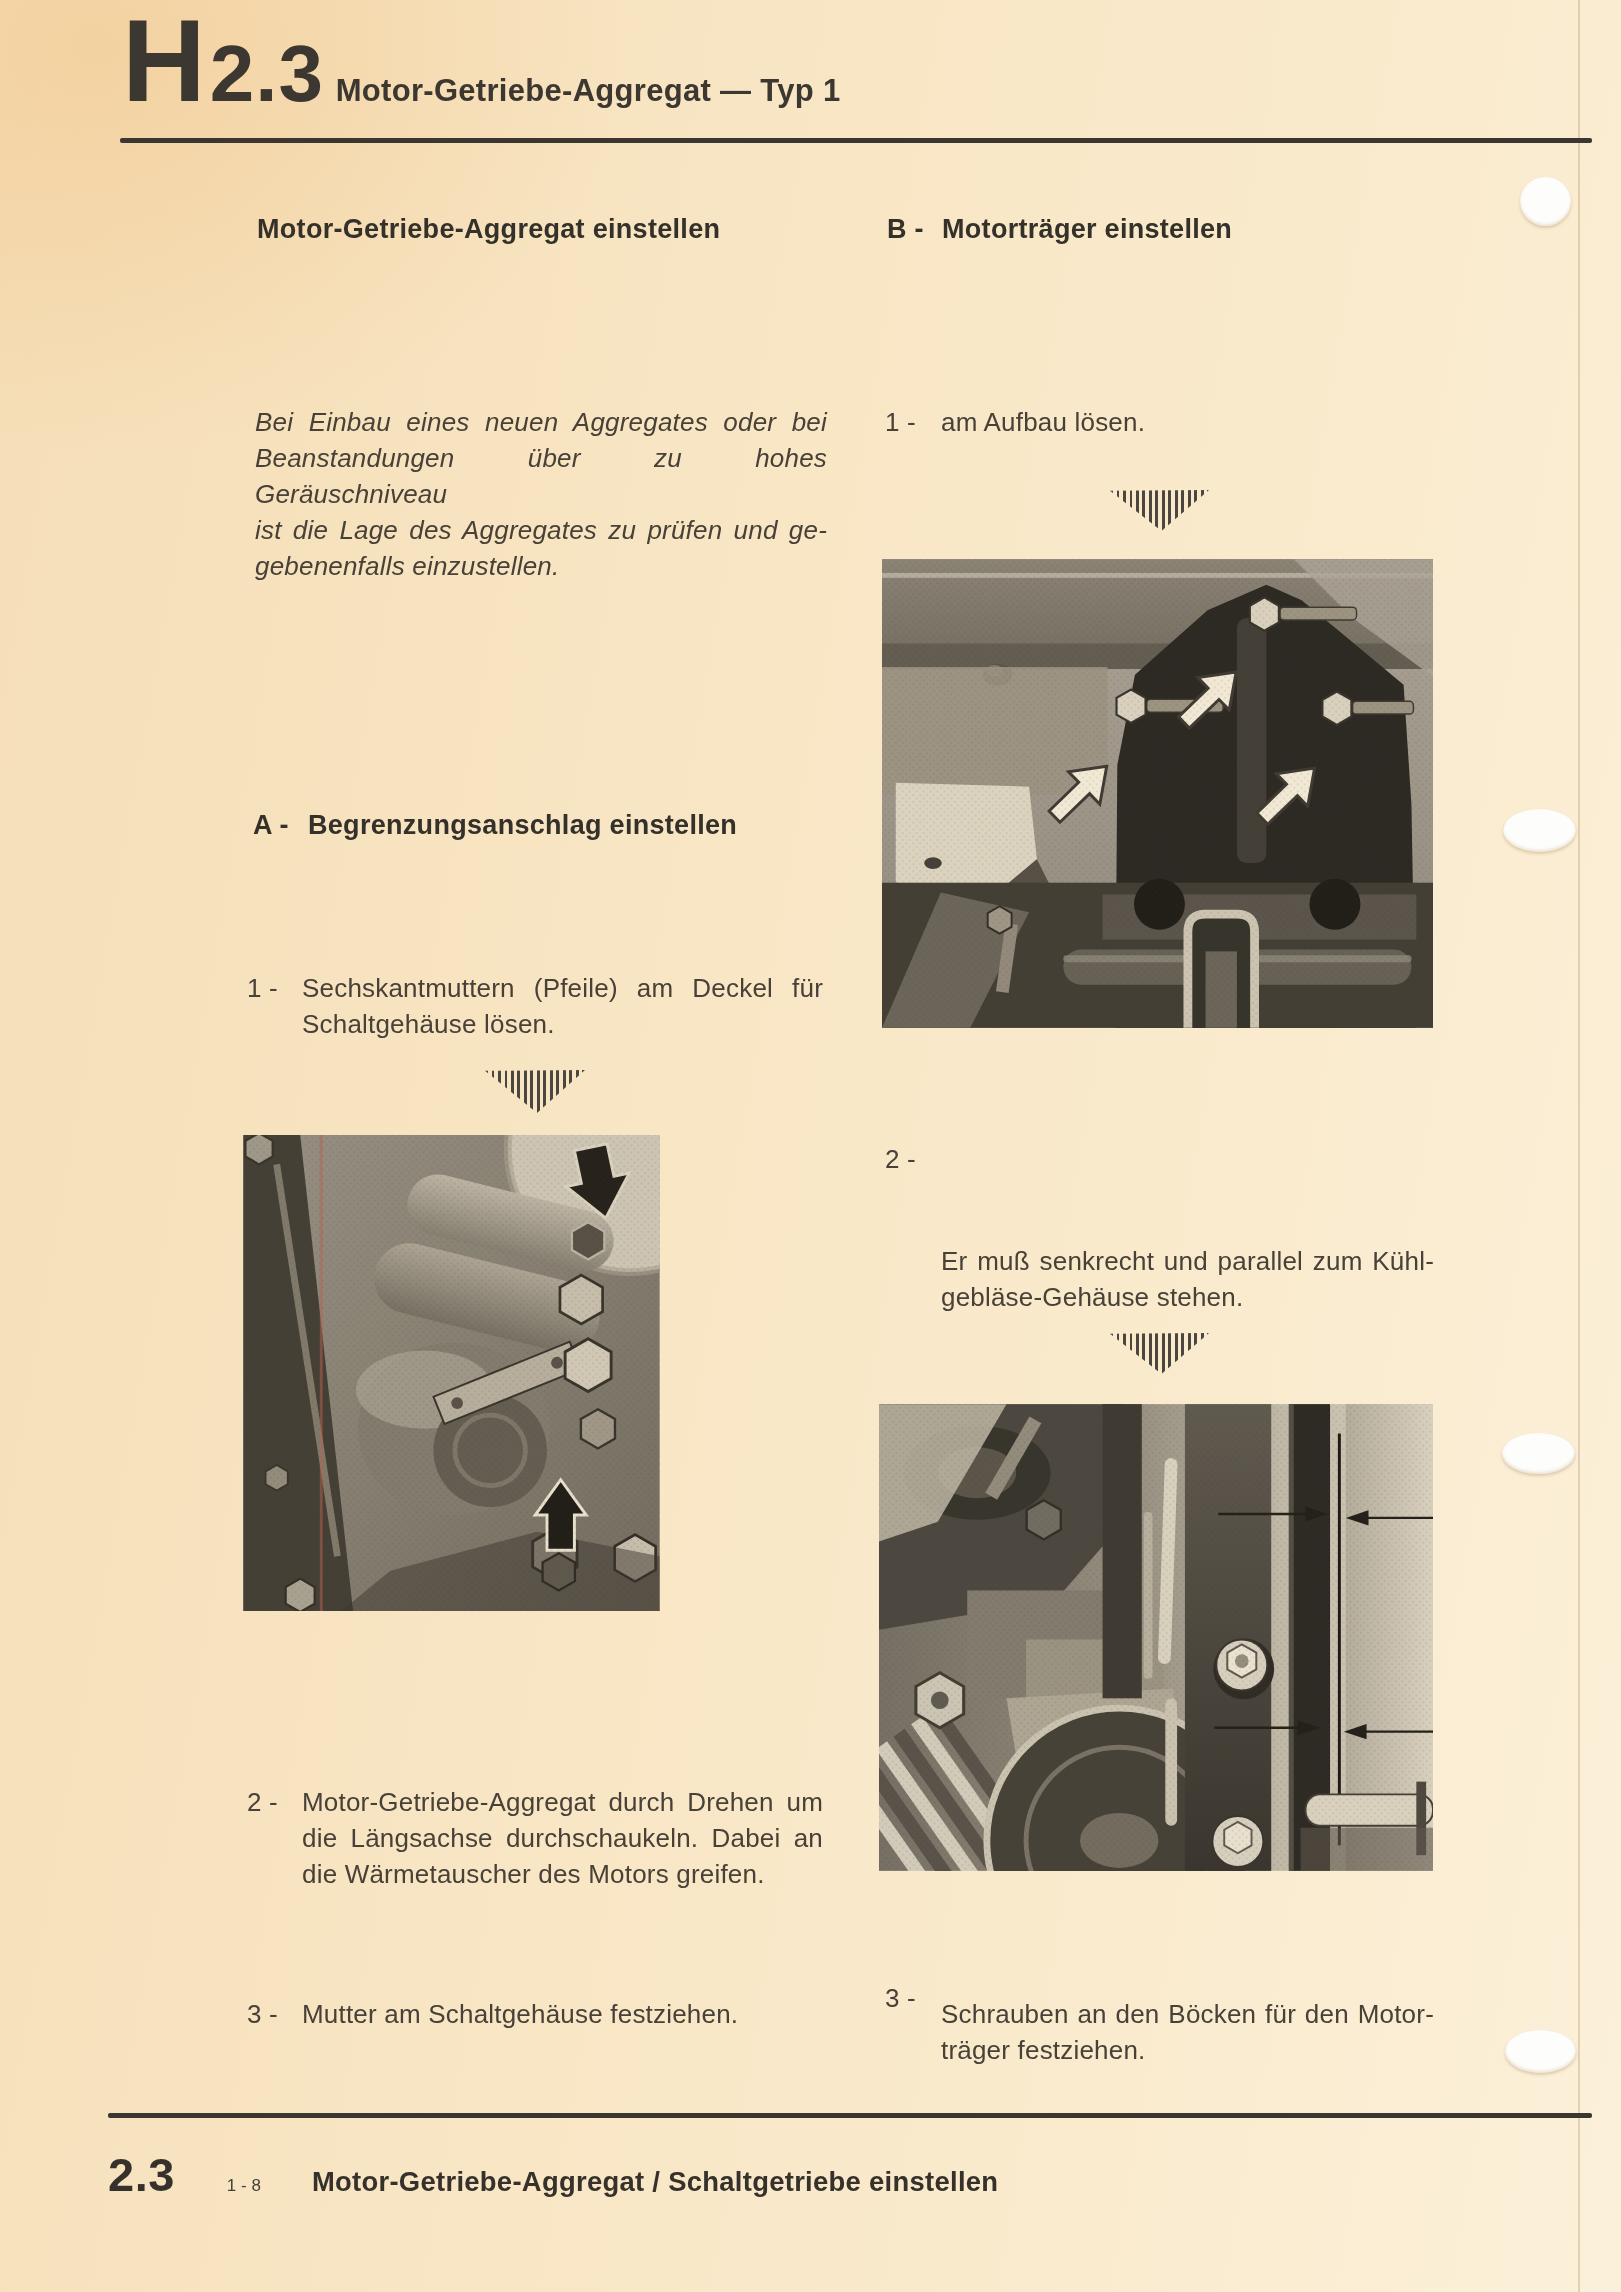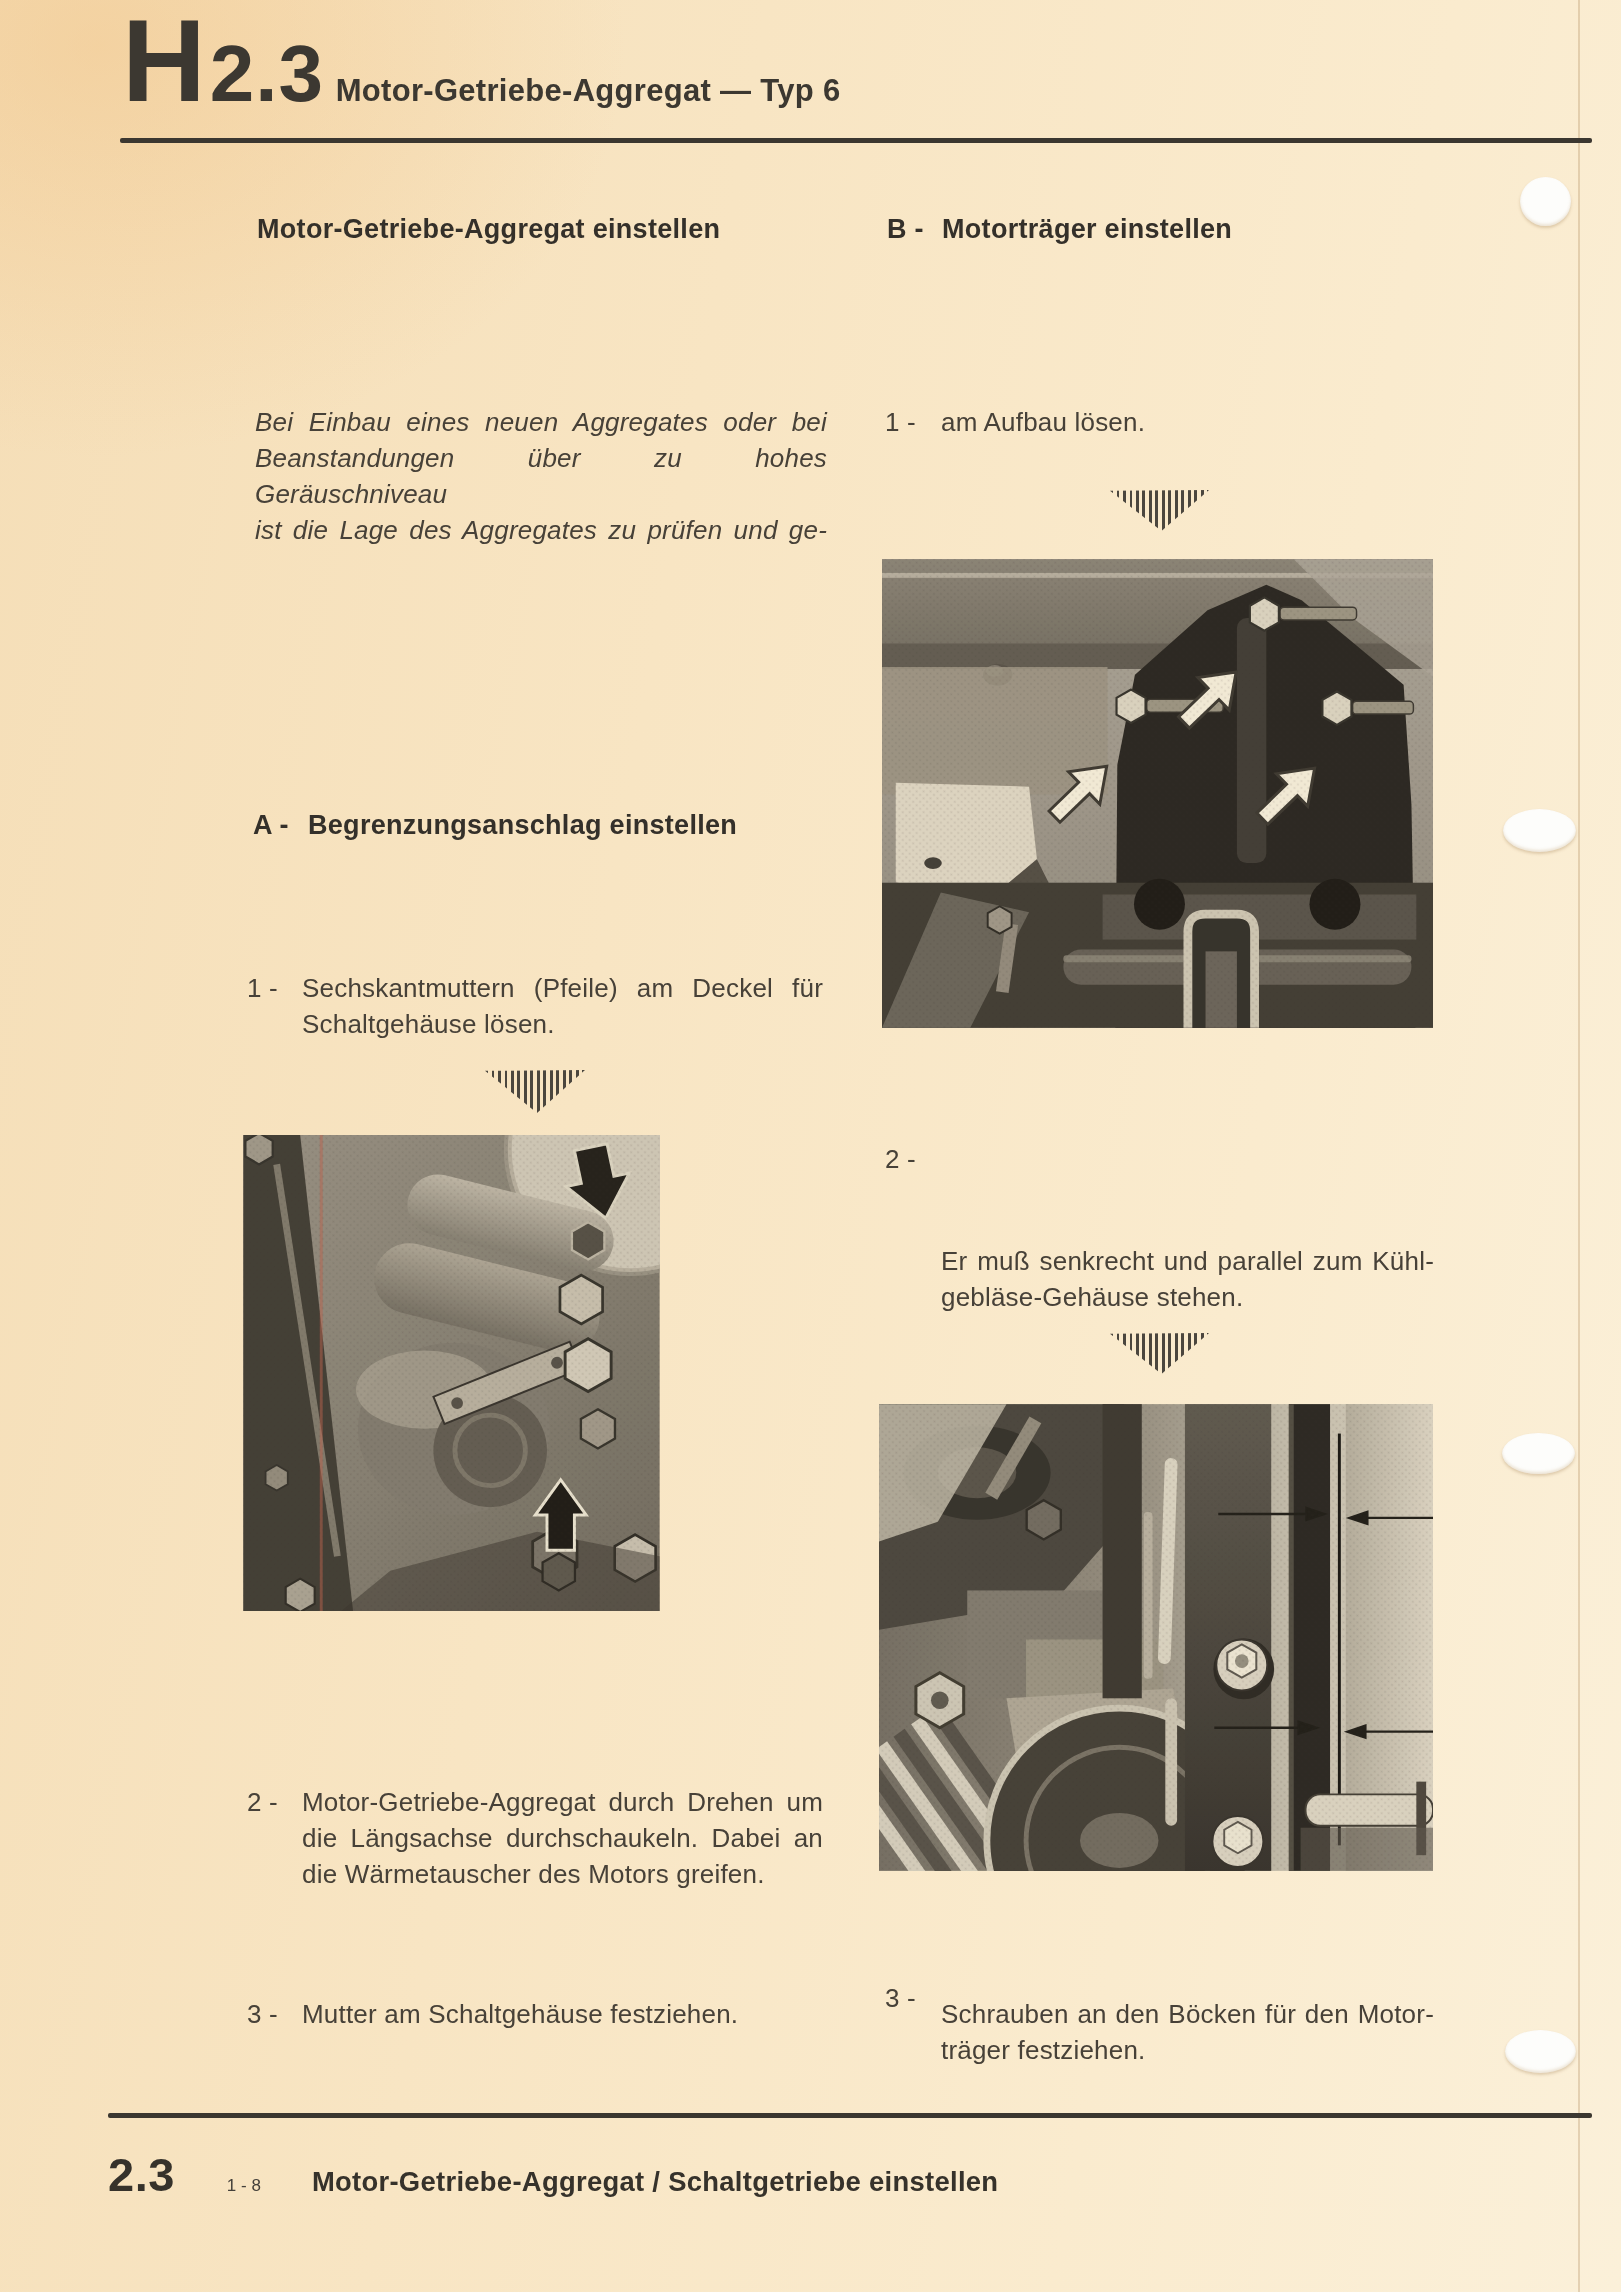--- a/index.html
+++ b/index.html
@@ -57,30 +57,31 @@
 
   <div class="page-edge-line"></div>
   <div class="punch-hole" style="left:1520px;top:177px;width:51px;height:49px;"></div>
   <div class="punch-hole" style="left:1503px;top:809px;width:73px;height:43px;"></div>
   <div class="punch-hole" style="left:1502px;top:1433px;width:73px;height:41px;"></div>
   <div class="punch-hole" style="left:1505px;top:2030px;width:71px;height:43px;"></div>
 
   <div class="hdr">
     <span class="big-letter">H</span>
     <span class="big-code">2.3</span>
-    <span class="hdr-title">Motor-Getriebe-Aggregat — Typ 6</span>
+    <span class="hdr-title">Motor-Getriebe-Aggregat — Typ 1</span>
   </div>
   <div class="rule" style="left:120px;top:138px;width:1472px;height:4.9px;"></div>
 
   <div class="col-heading" style="left:257px;top:214px;">Motor-Getriebe-Aggregat einstellen</div>
 
   <div class="para body-text" style="left:255px;top:404px;width:572px;font-style:italic;">
     <div class="line j">Bei Einbau eines neuen Aggregates oder bei</div>
     <div class="line j">Beanstandungen über zu hohes Geräuschniveau</div>
     <div class="line j">ist die Lage des Aggregates zu prüfen und ge-</div>
+    <div class="line">gebenenfalls einzustellen.</div>
   </div>
 
   <div class="sec-head" style="left:253px;top:810px;">
     <span class="pfx">A -</span>
     <span>Begrenzungsanschlag einstellen</span>
   </div>
 
   <div class="step body-text col-l" style="left:247px;top:970px;width:576px;">
     <span class="num">1 -</span>
     <div style="width:521px;">

